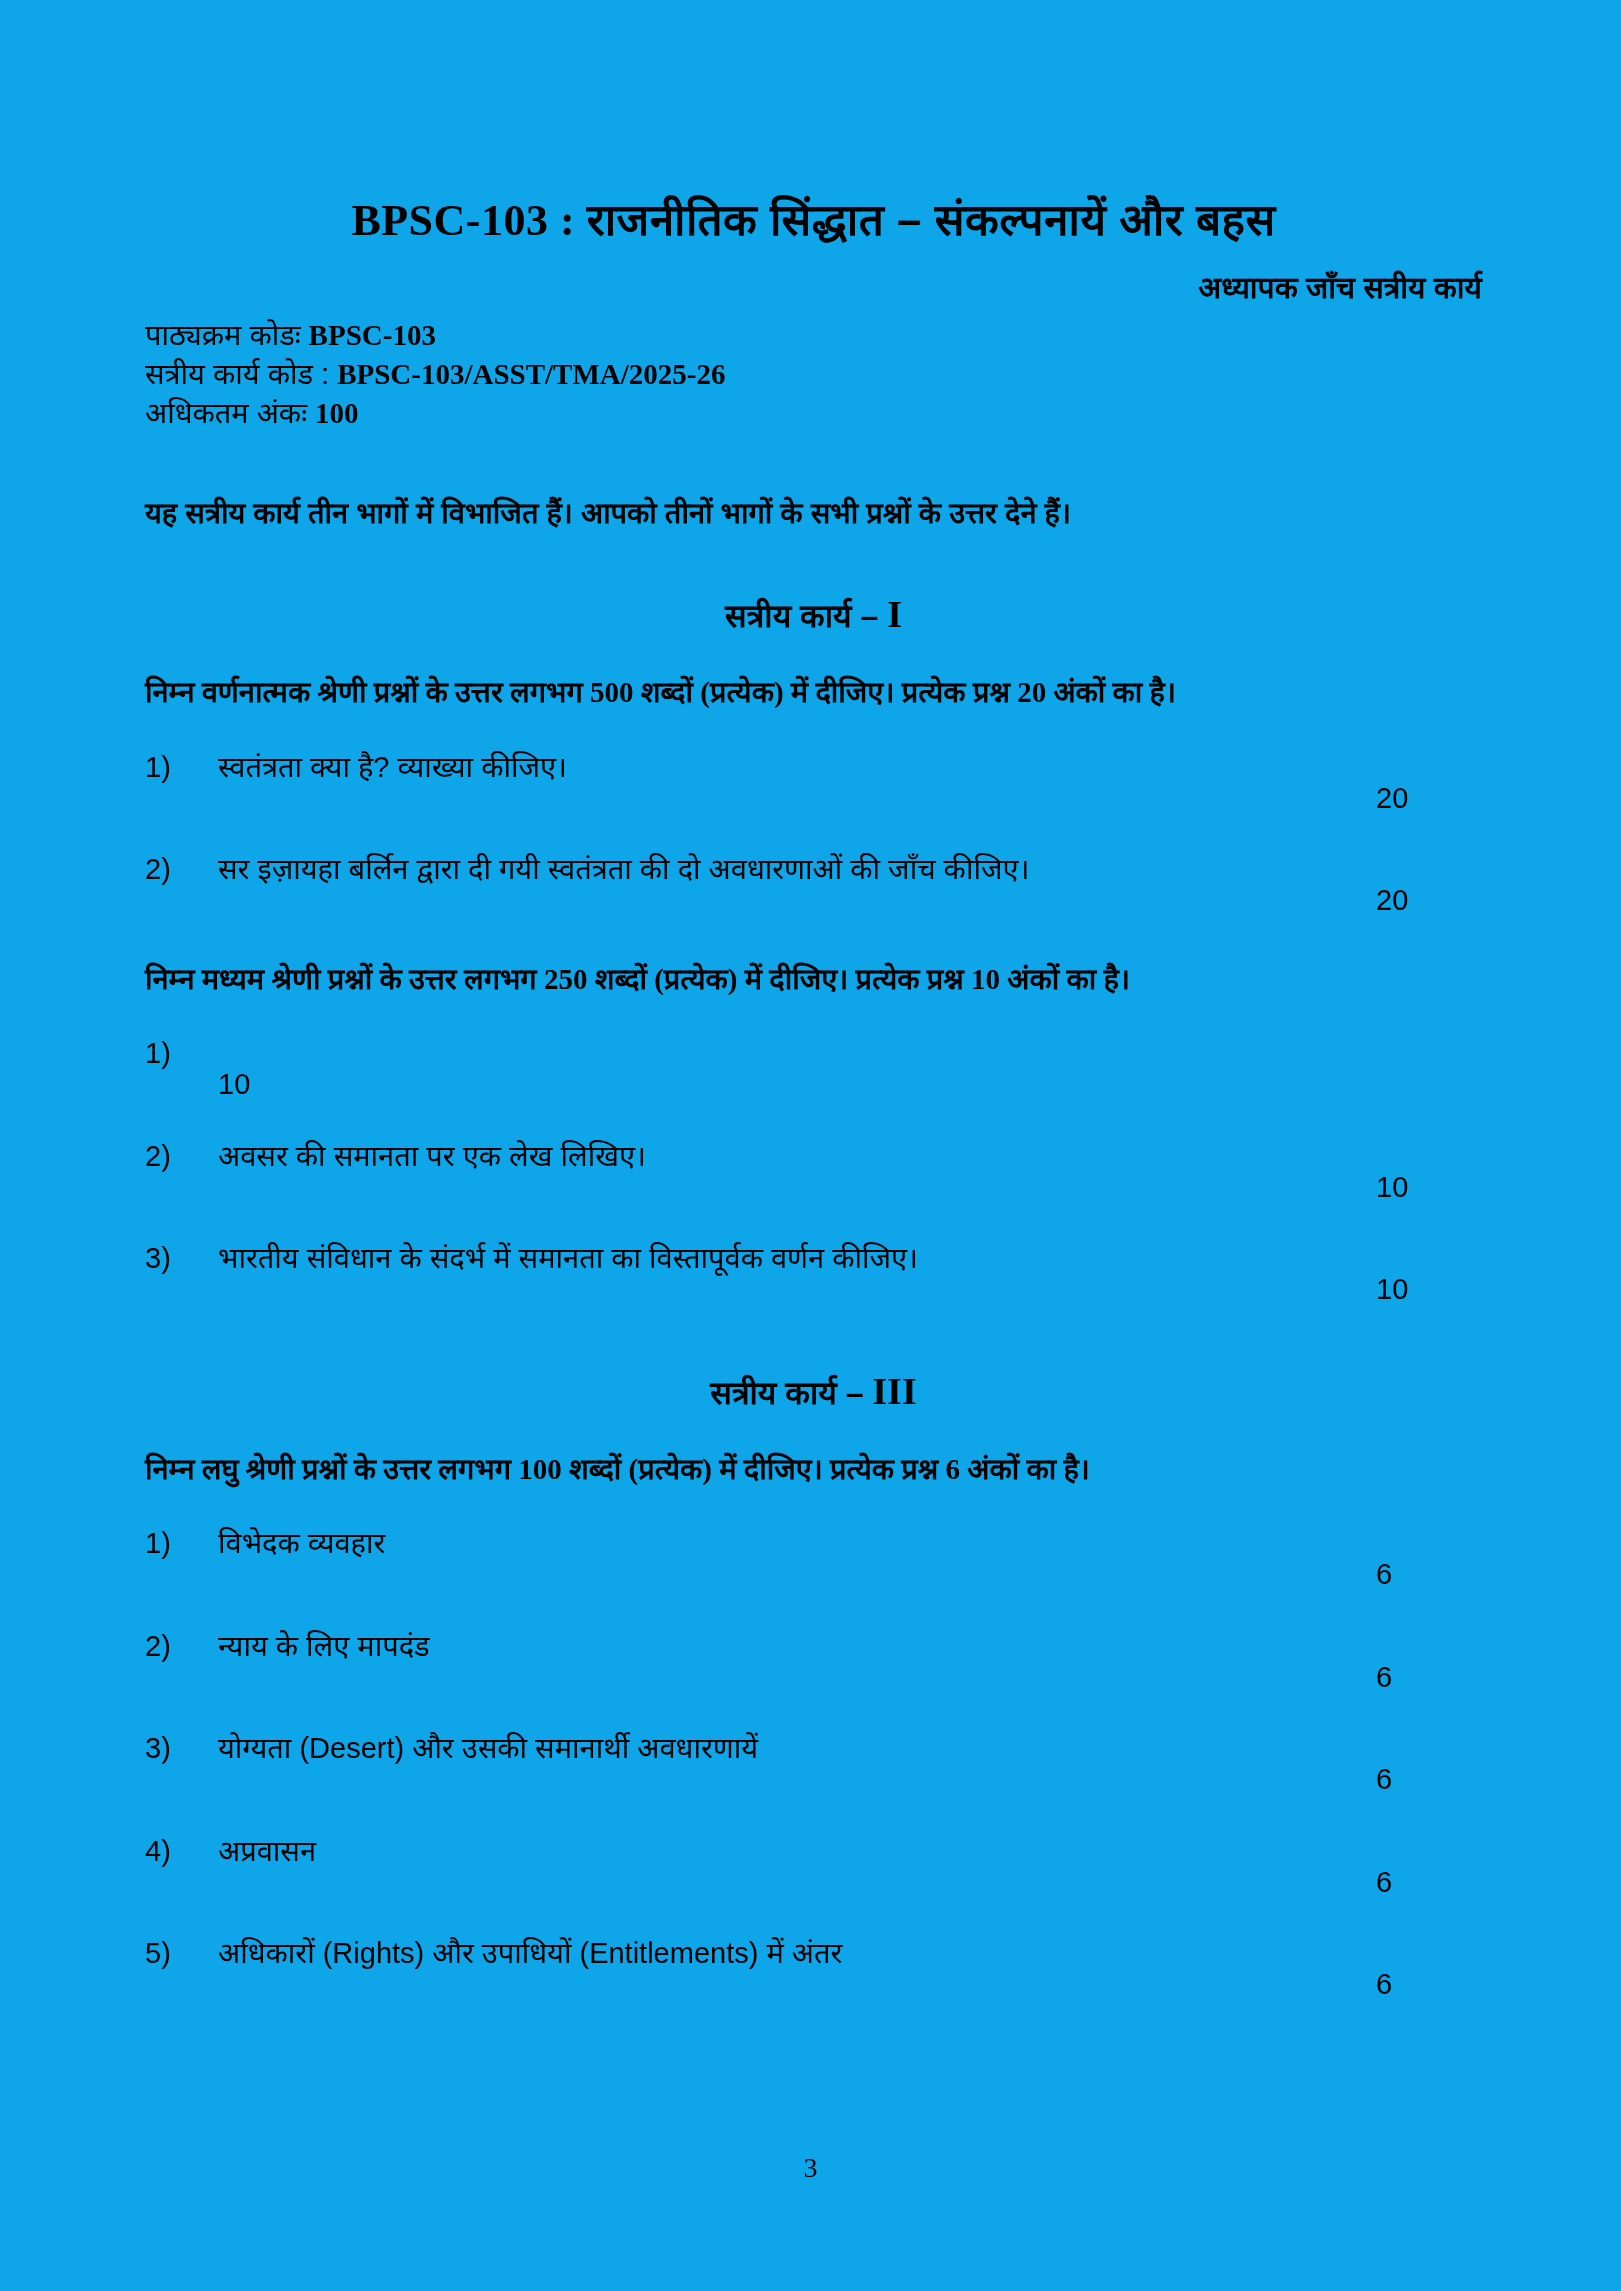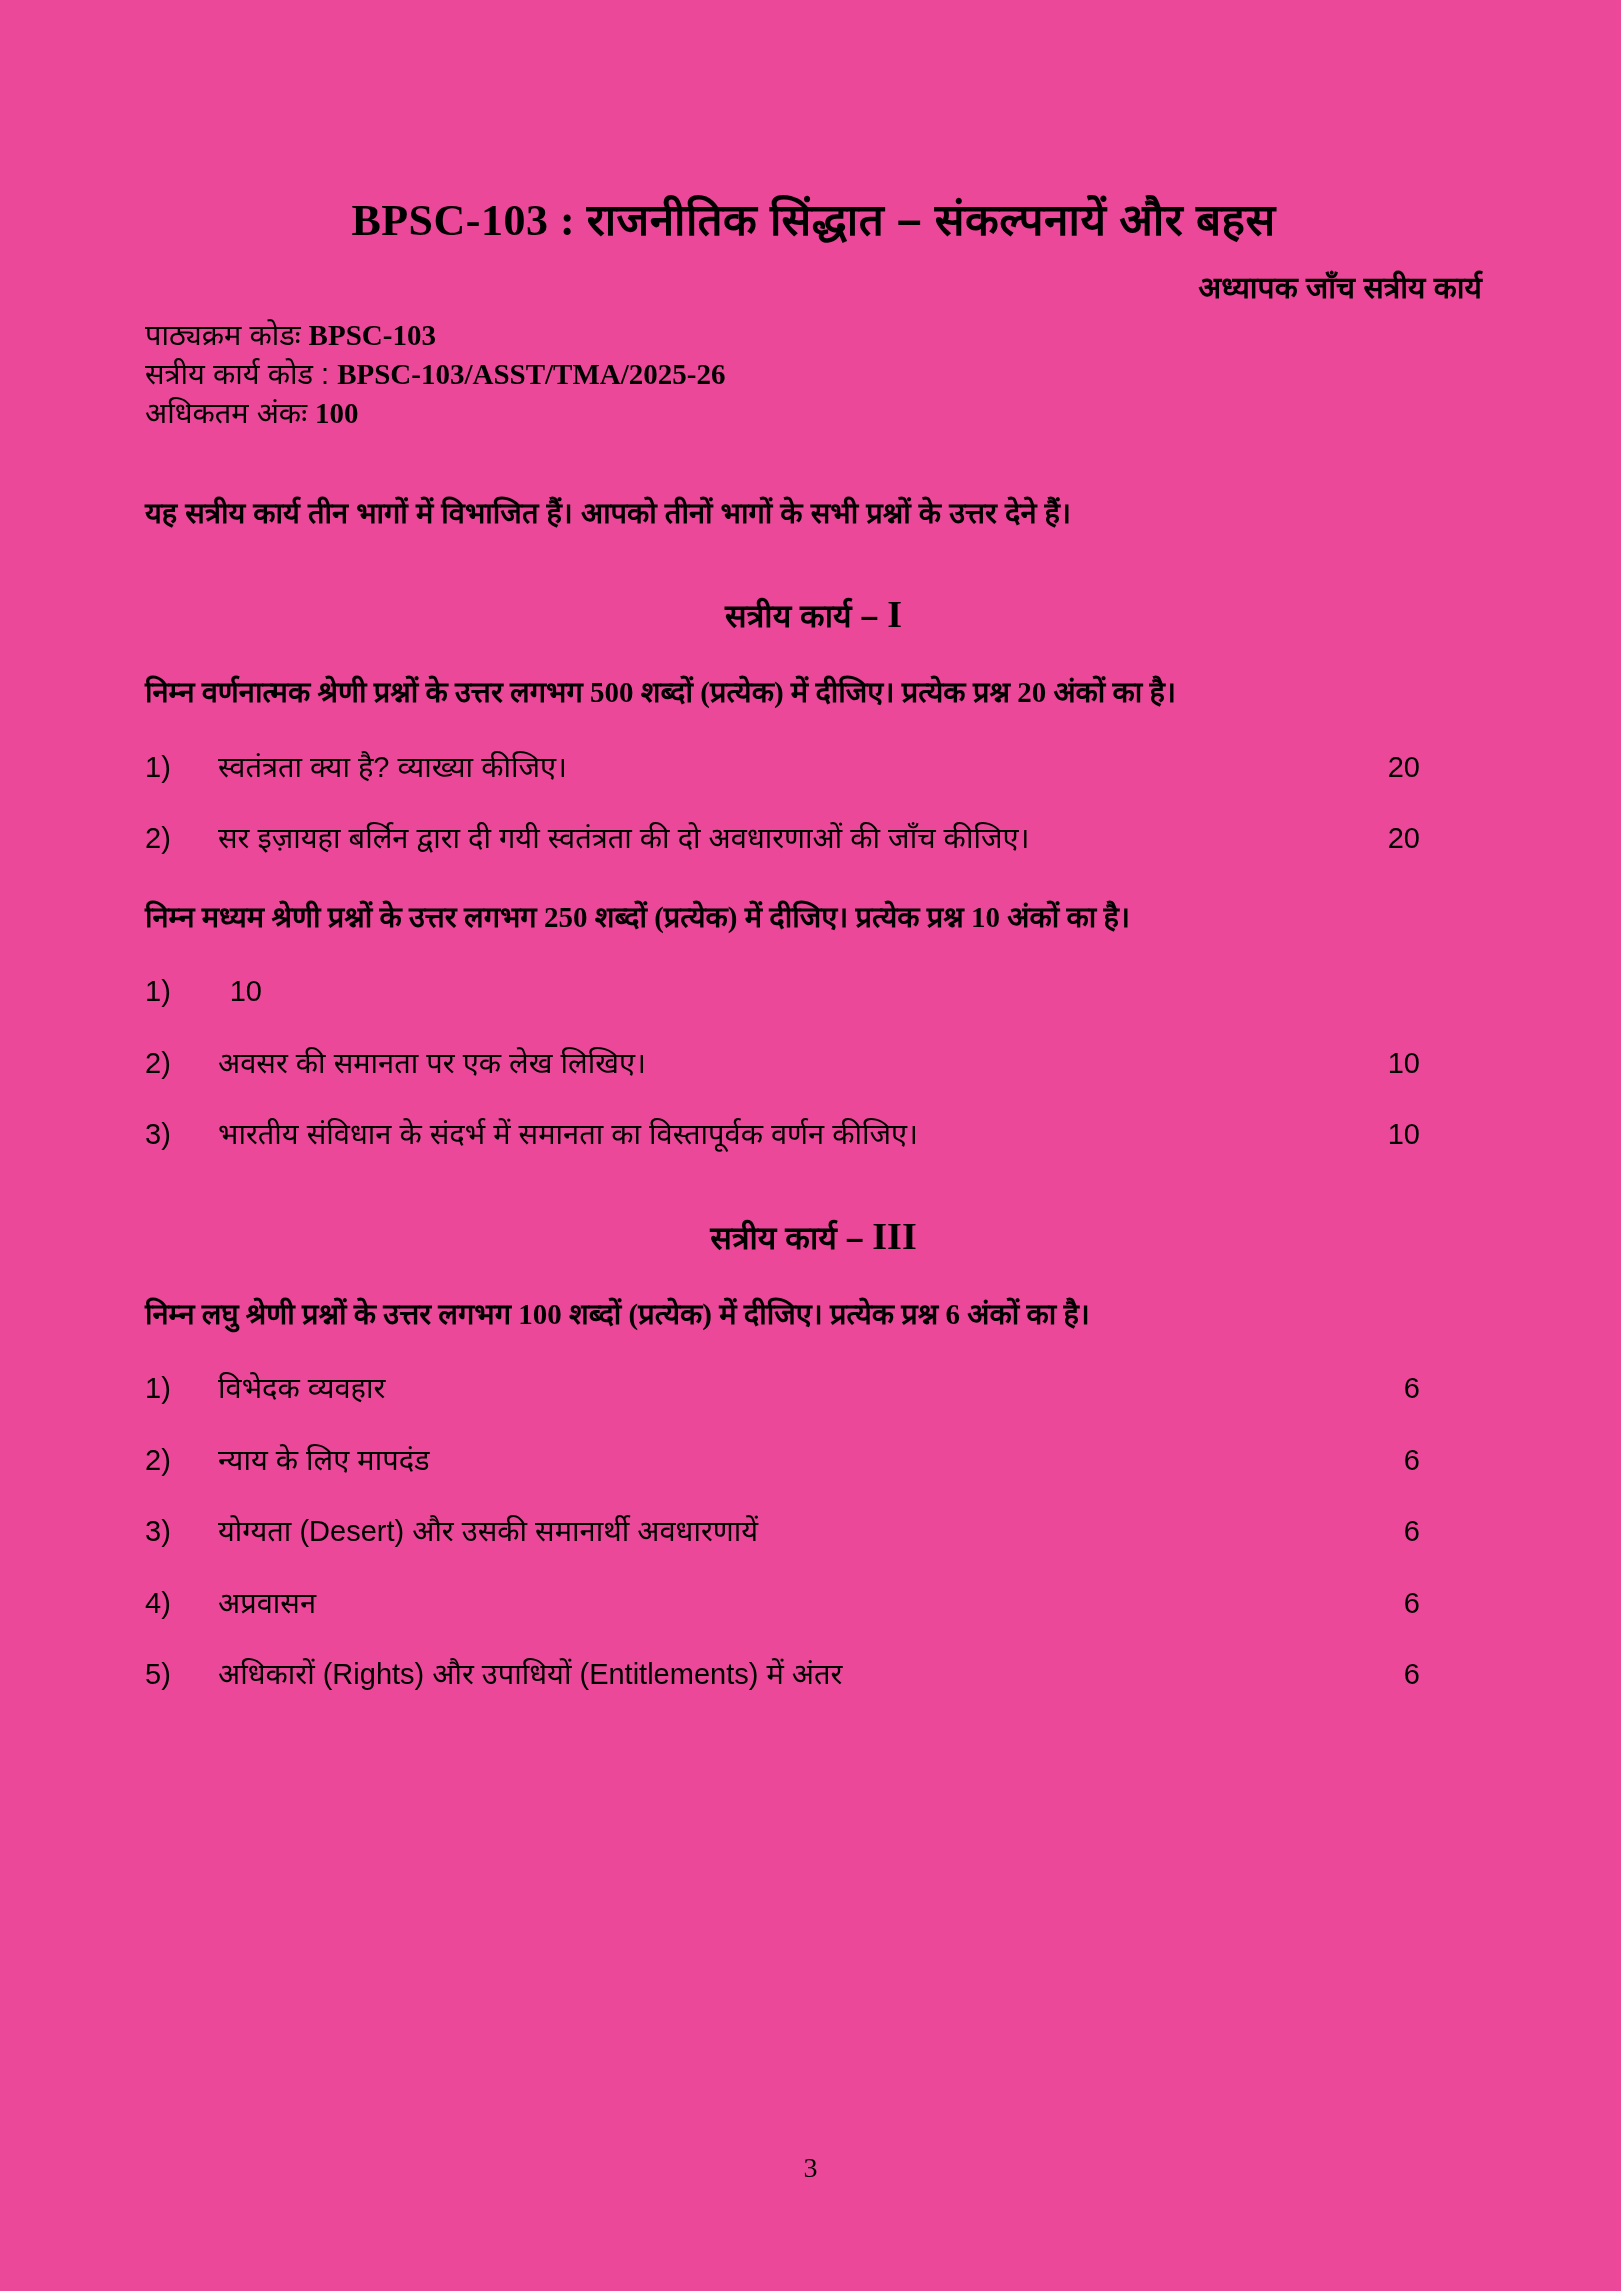--- a/index.html
+++ b/index.html
@@ -1,21 +1,21 @@
 <!DOCTYPE html>
 <html><head>
 <meta charset="utf-8">
 <style>
   * { margin: 0; padding: 0; box-sizing: border-box; }
   html, body { background: #ffffff; }
   .page {
     position: relative;
     width: 1621px;
     height: 2292px;
-    background: #ec4899;
+    background: #0ea5e9;
     color: #000000;
     font-family: "Liberation Sans", "DejaVu Sans", sans-serif;
     overflow: hidden;
   }
   .content {
     padding: 0 139px 0 145px;
   }
   .doc-title {
     margin-top: 188px;
     text-align: center;
@@ -73,22 +73,22 @@
     align-items: flex-start;
     font-size: 29px;
     line-height: 1.5;
     margin-bottom: 28px;
   }
   .qnum { width: 73px; flex: 0 0 73px; }
   .qtext { flex: 1 1 auto; padding-right: 19.6px; }
   .qmarks {
     flex: 0 0 auto;
     width: 44px;
-    text-align: right;
     margin-right: 62px;
+    margin-top: 31px;
   }
   .page-number {
     position: absolute;
     top: 2152px;
     left: 0;
     width: 100%;
     text-align: center;
     font-size: 28px;
     font-family: "Liberation Serif", "DejaVu Serif", serif;
   }

